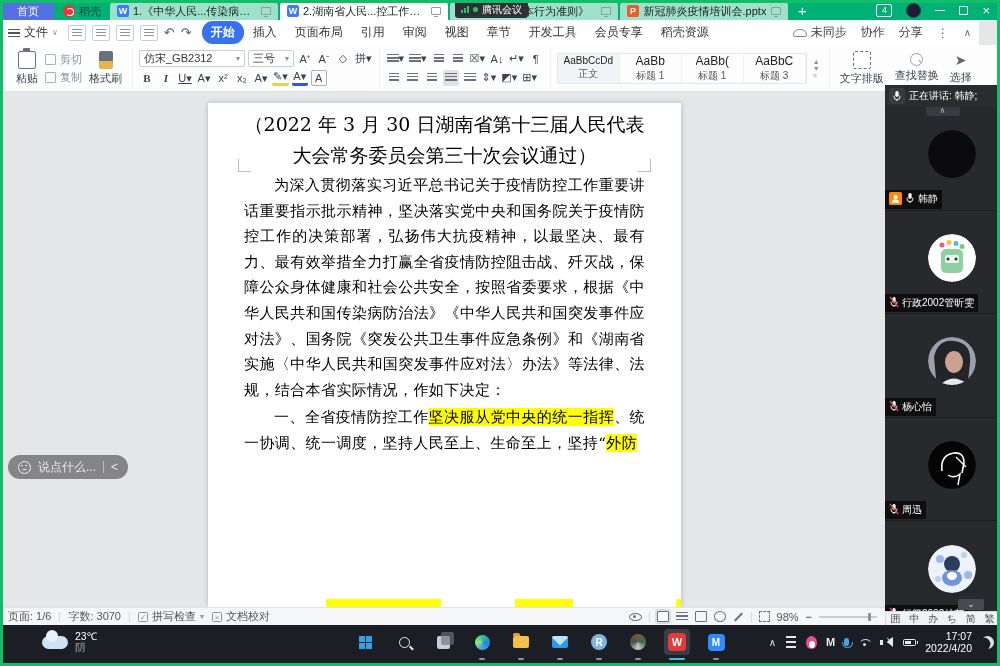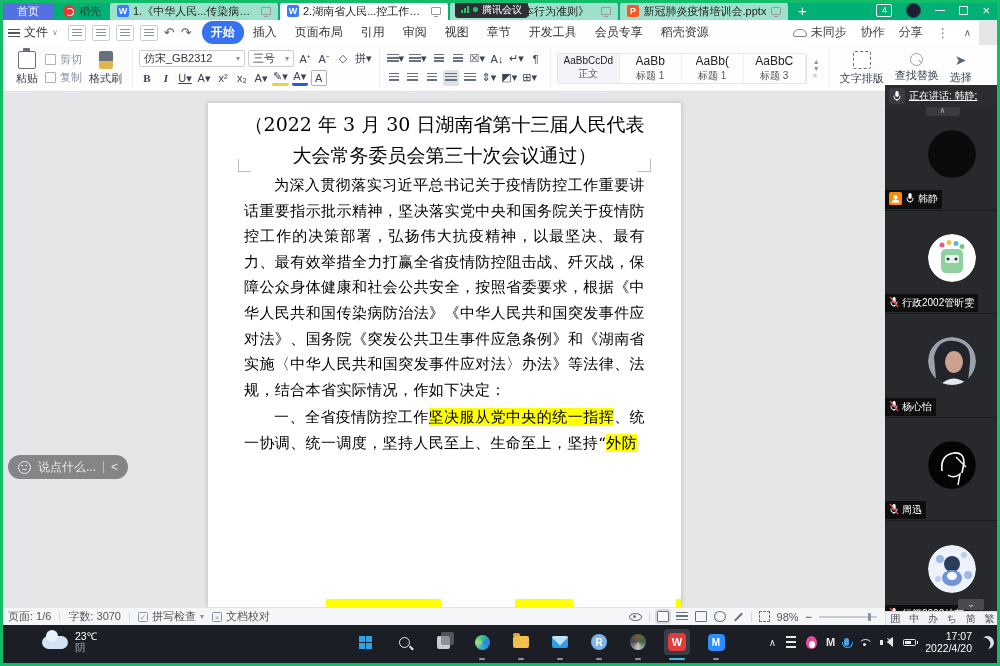--- a/index.html
+++ b/index.html
@@ -122,21 +122,21 @@
                  border-radius:12px; display:flex; align-items:center; gap:7px; padding:0 10px; color:#e8e8e8; z-index:8; }
   .smiley { width:13px; height:13px; border-radius:50%; border:1.3px solid #eee; position:relative; }
   .smiley::before { content:""; position:absolute; left:2.2px; top:3px; width:1.8px; height:1.8px; background:#eee; border-radius:50%; box-shadow:4.2px 0 0 #eee; }
   .smiley::after { content:""; position:absolute; left:2.6px; bottom:2.2px; width:5.4px; height:2.6px; border-bottom:1.3px solid #eee; border-radius:50%; }
   .chat-div { width:1px; height:12px; background:rgba(255,255,255,.45); }
 
   
   .meeting { position:absolute; right:0; top:85px; width:115px; height:540px; background:#222326; z-index:40;
              display:flex; flex-direction:column; }
   .meet-head { height:22px; background:#2b2c30; display:flex; align-items:center; gap:4px; padding:0 4px;
-               color:#fff; font-size:10px; white-space:nowrap; overflow:hidden; flex:none;text-decoration:underline; }
+               color:#fff; font-size:10px; white-space:nowrap; overflow:hidden; flex:none; }
   .meet-head .mic-cell { width:16px; height:16px; background:#3a3b40; border-radius:2px; display:flex; align-items:center; justify-content:center; flex:none; }
   .tiles { flex:1; display:flex; flex-direction:column; }
   .tile { flex:1; position:relative; background:#28292d; border-bottom:1px solid #1a1b1e; }
   .tile .av { position:absolute; left:58%; top:46%; transform:translate(-50%,-50%); width:48px; height:48px; border-radius:50%; overflow:hidden; }
   .nametag { position:absolute; left:0; bottom:1px; background:rgba(8,8,8,.82); color:#fff; font-size:10px;
              display:flex; align-items:center; gap:3px; padding:2px 4px; white-space:nowrap; max-width:113px; overflow:hidden; }
   .topchev { position:absolute; left:50%; top:0; transform:translateX(-50%); width:34px; height:9px;
              background:#3a3b40; color:#bbb; font-size:8px; line-height:8px; text-align:center; border-radius:0 0 3px 3px; }
   .botchev { position:absolute; right:16px; bottom:14px; width:26px; height:11px; background:#4a4b50; color:#ddd;
              font-size:9px; line-height:10px; text-align:center; border-radius:2px; }

